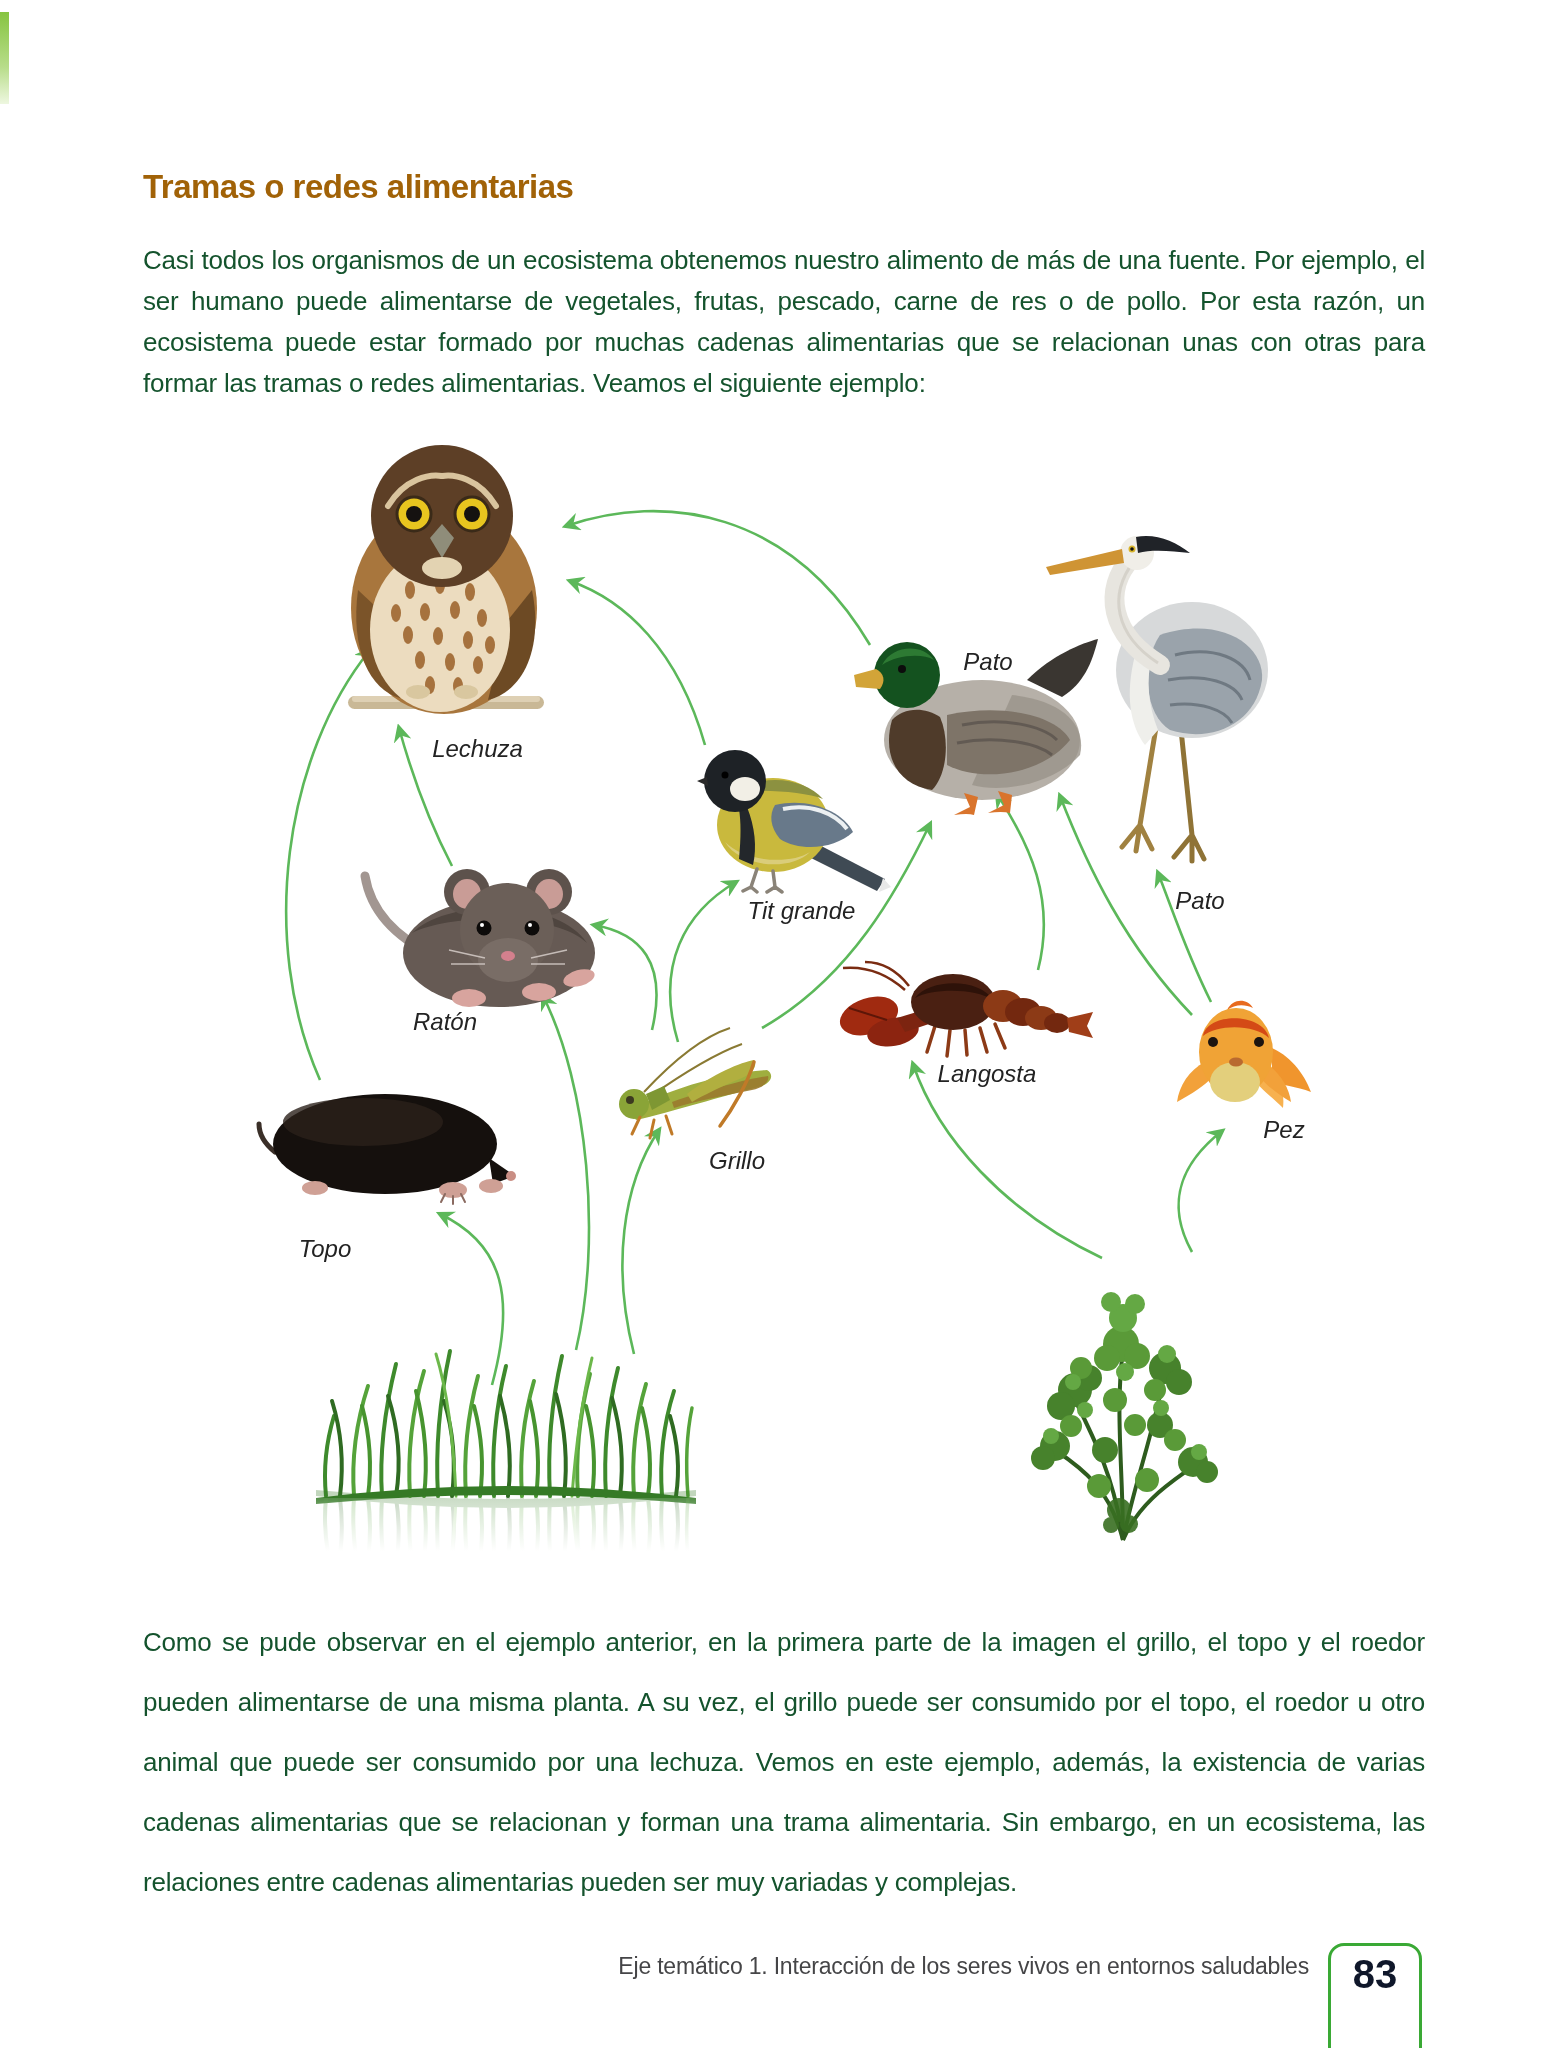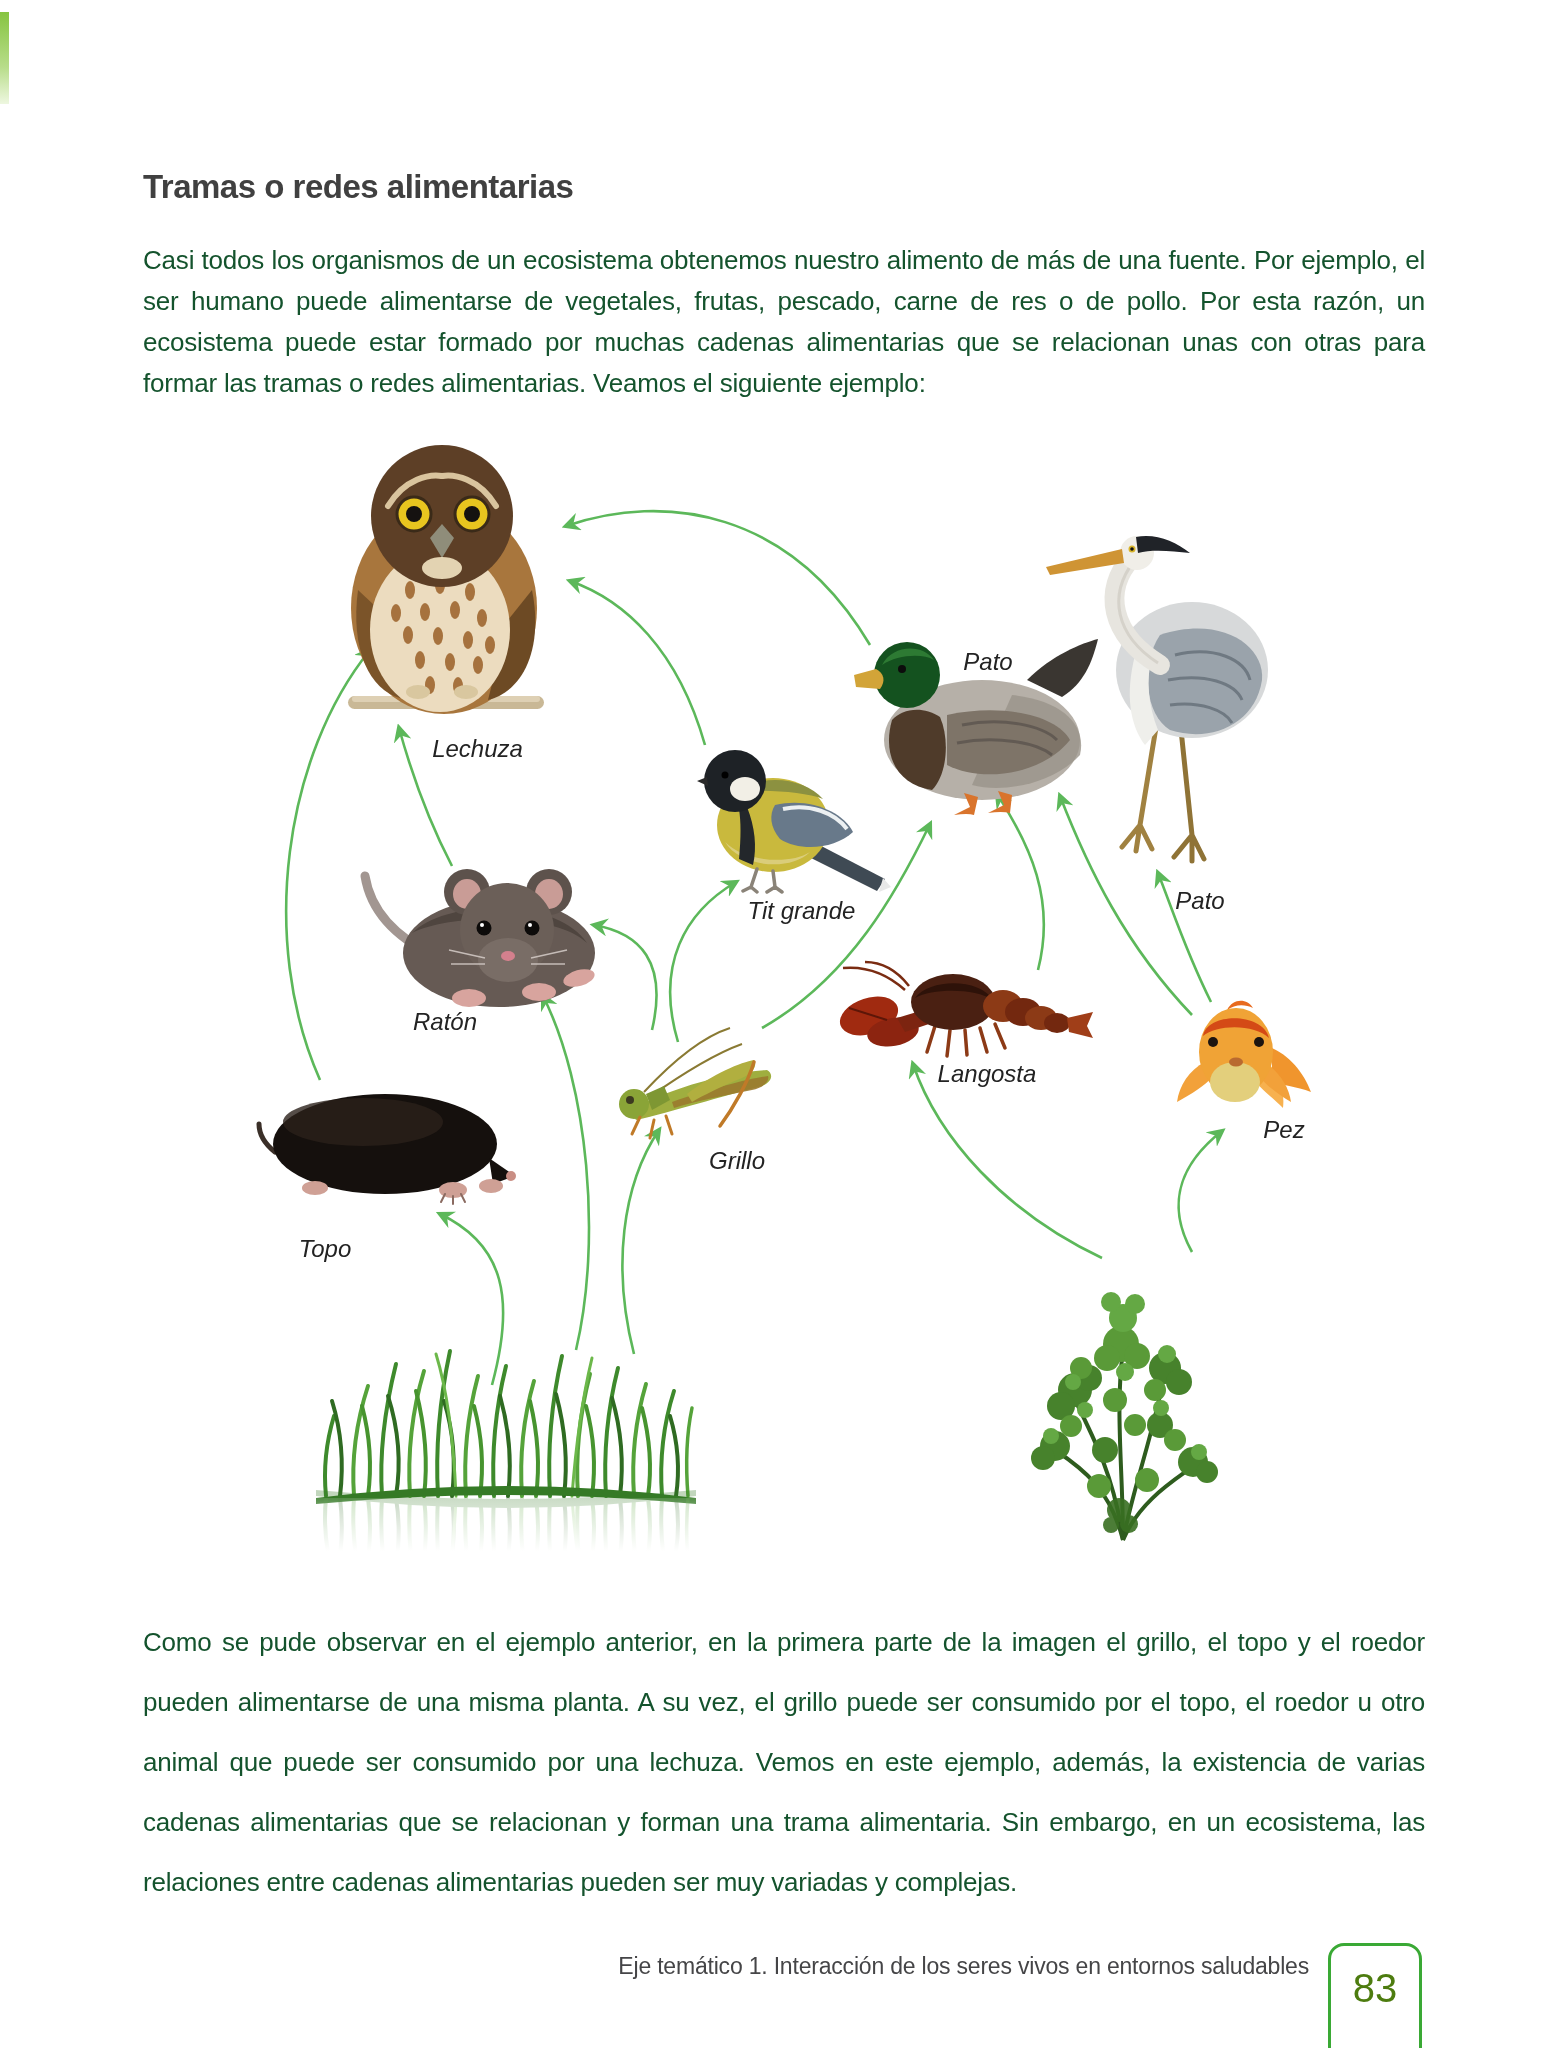--- a/index.html
+++ b/index.html
@@ -1,37 +1,37 @@
 <!DOCTYPE html>
 <html><head>
 <meta charset="utf-8">
 <style>
   html,body{margin:0;padding:0;background:#ffffff;}
   .page{position:relative;width:1564px;height:2048px;background:#ffffff;overflow:hidden;
         font-family:"Liberation Sans",sans-serif;color:#231f20;}
   .corner-tab{position:absolute;left:0;top:12px;width:9px;height:92px;
         background:linear-gradient(to bottom,#86c440,#b8dd8a 60%,#eef7e0);}
   .title{position:absolute;left:143px;top:168px;width:900px;margin:0;
-        font-size:33px;font-weight:bold;letter-spacing:-0.5px;color:#404040;}
+        font-size:33px;font-weight:bold;letter-spacing:-0.5px;color:#a16207;}
   .body-text{position:absolute;left:143px;width:1282px;margin:0;
         font-size:26px;line-height:41px;letter-spacing:-0.2px;text-align:justify;color:#14532d;}
   .para1{top:240px;}
   .para2{top:1612px;line-height:60px;}
   .diagram{position:absolute;left:0;top:0;width:1564px;height:2048px;}
   .arrows{position:absolute;left:0;top:0;width:1564px;height:2048px;pointer-events:none;}
   .node{position:absolute;}
   .node svg{display:block;width:100%;height:100%;}
   .animal-label{position:absolute;font-size:24px;font-style:italic;color:#232323;
         text-align:center;white-space:nowrap;}
   .footer-text{position:absolute;right:255px;top:1953px;font-size:23px;font-weight:normal;
         color:#454547;letter-spacing:-0.2px;}
   .page-number-box{position:absolute;right:142px;top:1943px;width:88px;height:120px;
         border:3px solid #3aa935;border-radius:16px;background:#ffffff;
         display:flex;justify-content:center;align-items:flex-start;}
-  .page-number-box span{font-size:40px;font-weight:normal;color:#4d7c0f;margin-top:20px;}
+  .page-number-box span{font-size:40px;font-weight:bold;color:#0f172a;margin-top:6px;}
 </style>
 </head>
 <body>
 
 <div class="page">
 
   <div class="corner-tab"></div>
 
   <h1 class="title">Tramas o redes alimentarias</h1>
 

